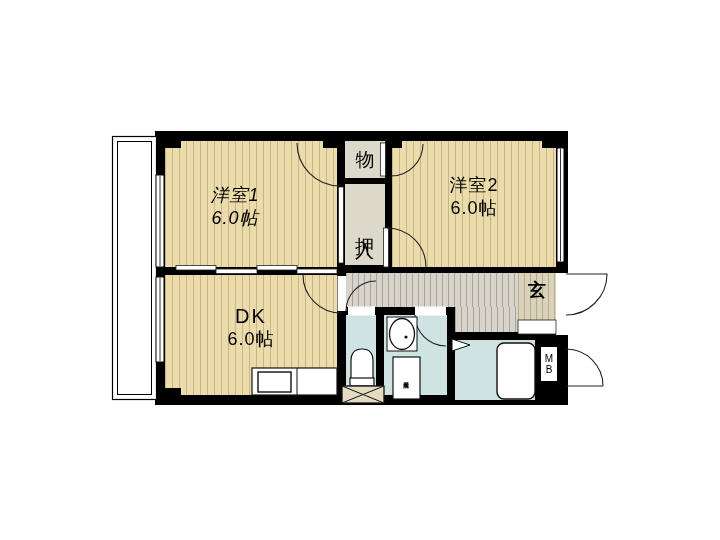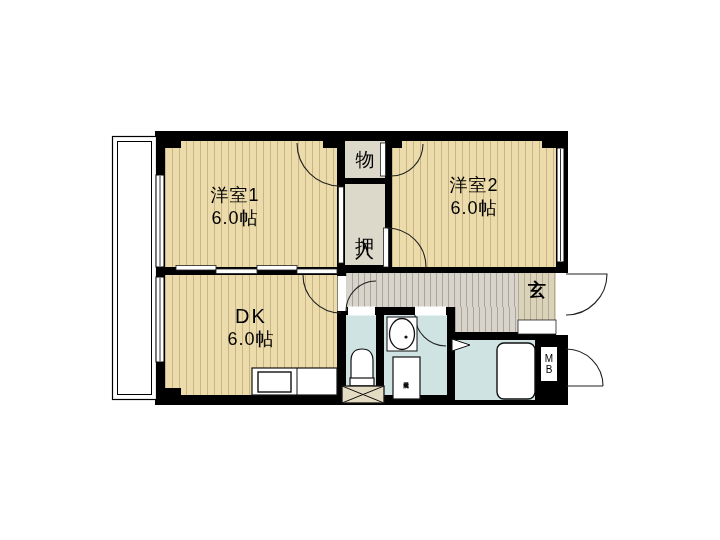--- a/index.html
+++ b/index.html
@@ -128,21 +128,21 @@
 
     <g>
       <rect x="342" y="386" width="42" height="17" fill="#e4dbc3" stroke="#111" stroke-width="1.3"></rect>
       <line x1="342" y1="386" x2="384" y2="403" stroke="#111" stroke-width="1"></line>
       <line x1="384" y1="386" x2="342" y2="403" stroke="#111" stroke-width="1"></line>
     </g>
 
     <rect x="541" y="347" width="16" height="34" fill="#fff"></rect>
   </svg>
 
-  <div class="abs lbl room-lbl" style="left:165px;top:183px;width:140px;height:48px;">
+  <div class="abs lbl room-lbl" style="left:165px;top:183px;width:140px;height:48px;font-style:italic;">
     <div>洋室1</div>
     <div>6.0帖</div>
   </div>
 
   <div class="abs lbl room-lbl" style="left:392px;top:173px;width:164px;height:48px;text-align:right;">
     <div>洋室2</div>
     <div>6.0帖</div>
   </div>
 
   <div class="abs lbl room-lbl" style="left:165px;top:303px;width:172px;height:50px;">

